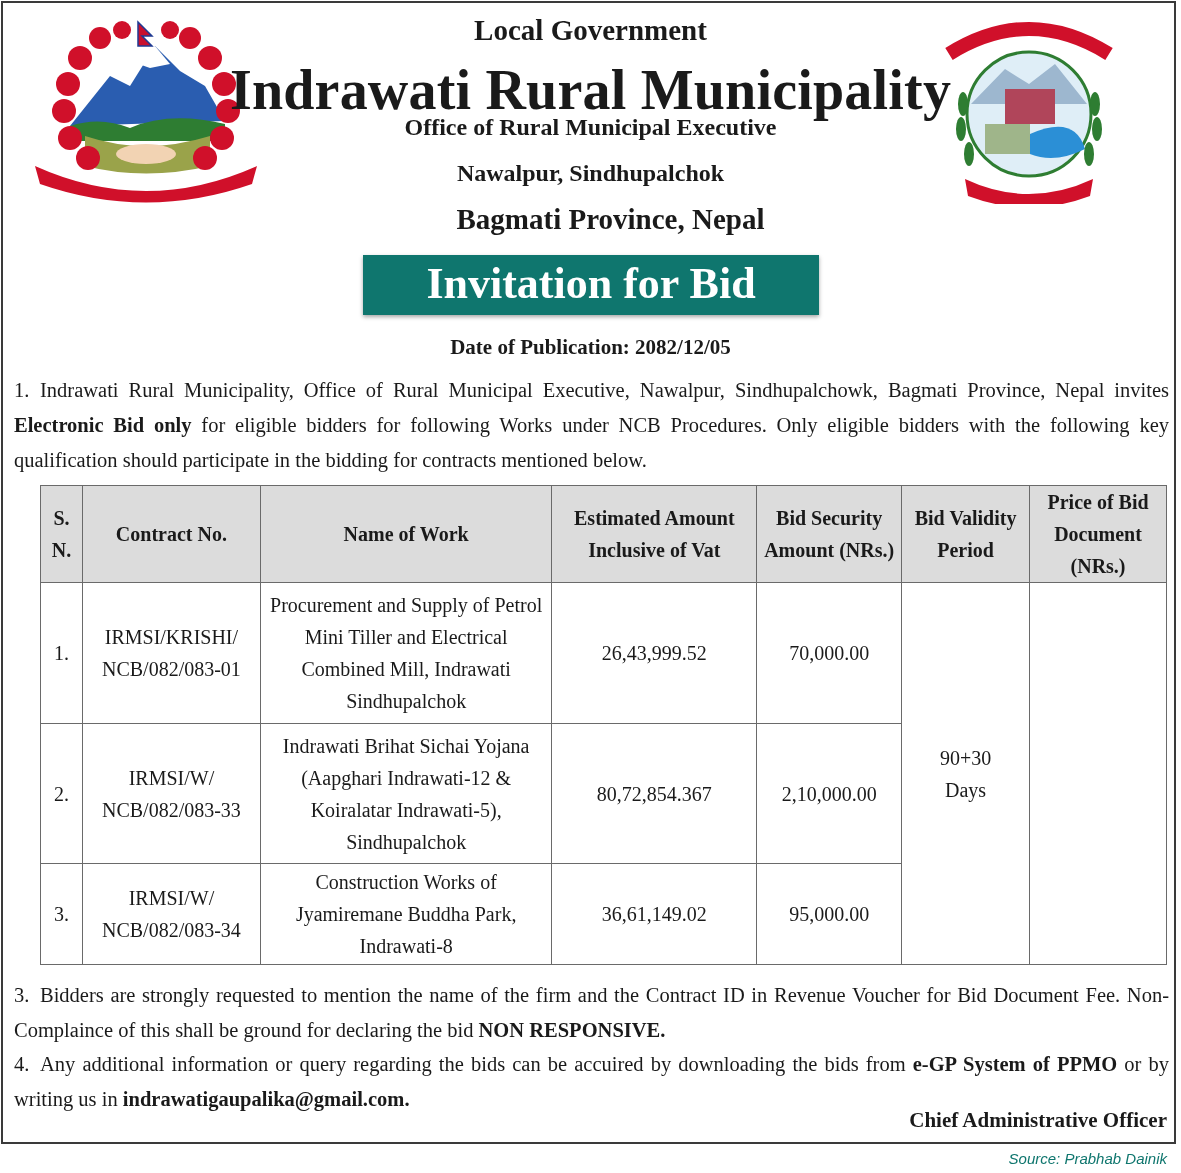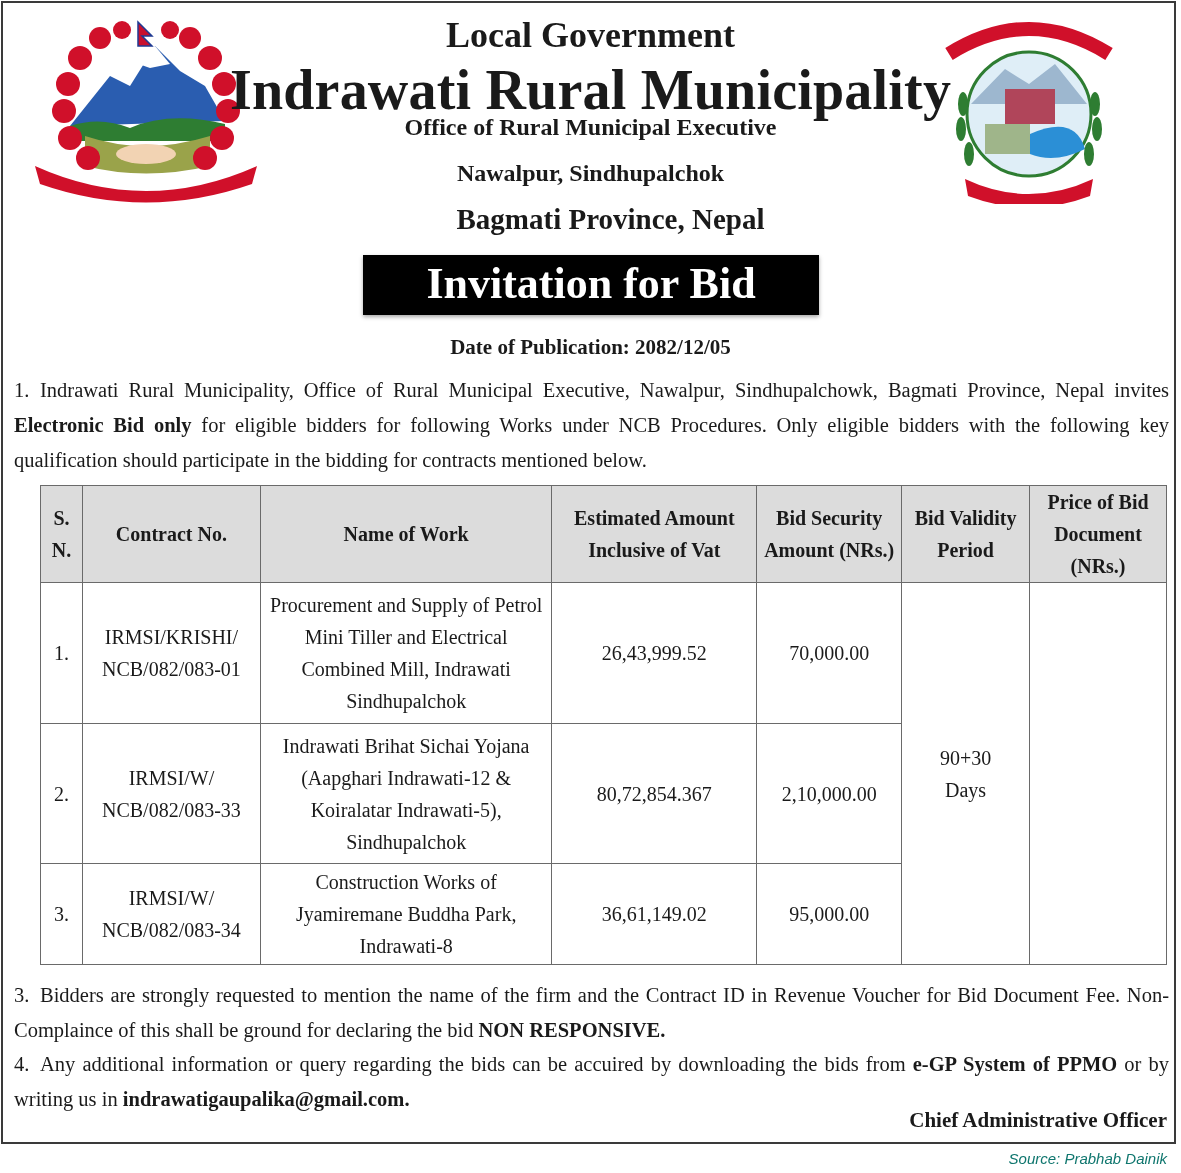--- a/index.html
+++ b/index.html
@@ -1,26 +1,26 @@
 <!DOCTYPE html>
 <html><head>
 <meta charset="utf-8">
 <style>
   html, body { margin:0; padding:0; background:#ffffff; }
   body { width:1181px; height:1173px; position:relative; overflow:hidden; font-family:"Liberation Serif", serif; color:#1a1a1a; }
   .frame { position:absolute; left:1px; top:1px; width:1175px; height:1143px; border:2px solid #3a3a3a; box-sizing:border-box; background:#fff; }
   .logo-left { position:absolute; left:30px; top:16px; width:232px; height:190px; }
   .logo-right { position:absolute; left:935px; top:14px; width:188px; height:190px; }
   .hdr { position:absolute; left:0; width:1181px; text-align:center; font-weight:bold; }
-  .h-local { top:14px; font-size:36px;font-family:Liberation Serif, serif; }
+  .h-local { top:14px; font-size:29px;font-family:Liberation Serif, serif; }
   .h-muni { top:58px; font-size:56px; letter-spacing:0.2px; }
   .h-office { top:114px; font-size:24px; }
   .h-addr { top:160px; font-size:24px; }
   .h-prov { top:203px; font-size:29px;padding-left:20px; }
-  .ifb { position:absolute; left:363px; top:255px; width:456px; height:60px; background:#000000; color:#ffffff; text-align:center; font-weight:bold; font-size:44px; line-height:58px; box-shadow:0 2px 4px rgba(0,0,0,0.35); }
+  .ifb { position:absolute; left:363px; top:255px; width:456px; height:60px; background:#0f766e; color:#ffffff; text-align:center; font-weight:bold; font-size:44px; line-height:58px; box-shadow:0 2px 4px rgba(0,0,0,0.35); }
   .pubdate { position:absolute; left:0; width:1181px; top:335px; text-align:center; font-weight:bold; font-size:21px; }
   .para { position:absolute; left:14px; width:1155px; font-size:20.5px; line-height:35px; text-align:justify; }
   .para .num { display:inline-block; width:26px; }
   .p1 { top:373px; }
   .p3 { top:978px; }
   .p4 { top:1047px; }
   table.bids { position:absolute; left:40px; top:485px; width:1127px; border-collapse:collapse; font-size:20px; }
   table.bids th, table.bids td { border:1px solid #6a6a6a; text-align:center; vertical-align:middle; padding:0 4px; line-height:32px; }
   table.bids th { background:#dcdcdc; font-weight:bold; height:94px; }
   .c-sn { width:33px; }

